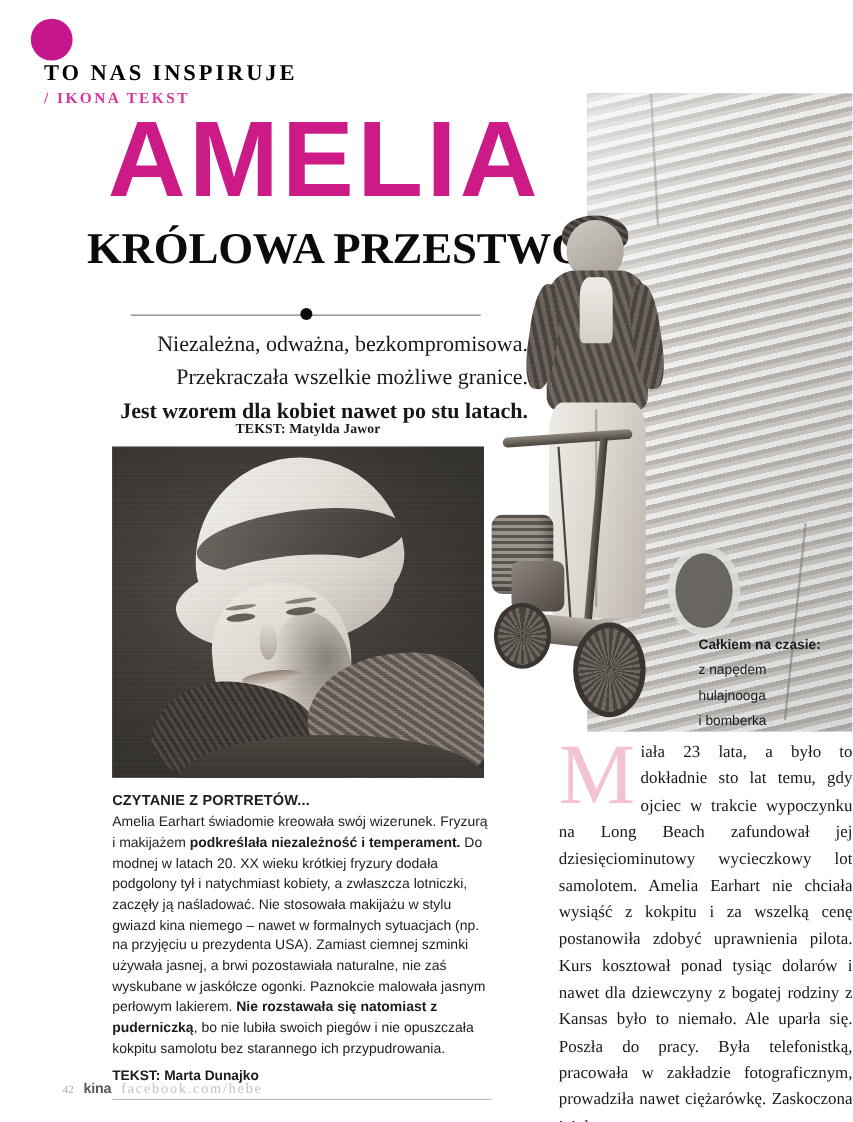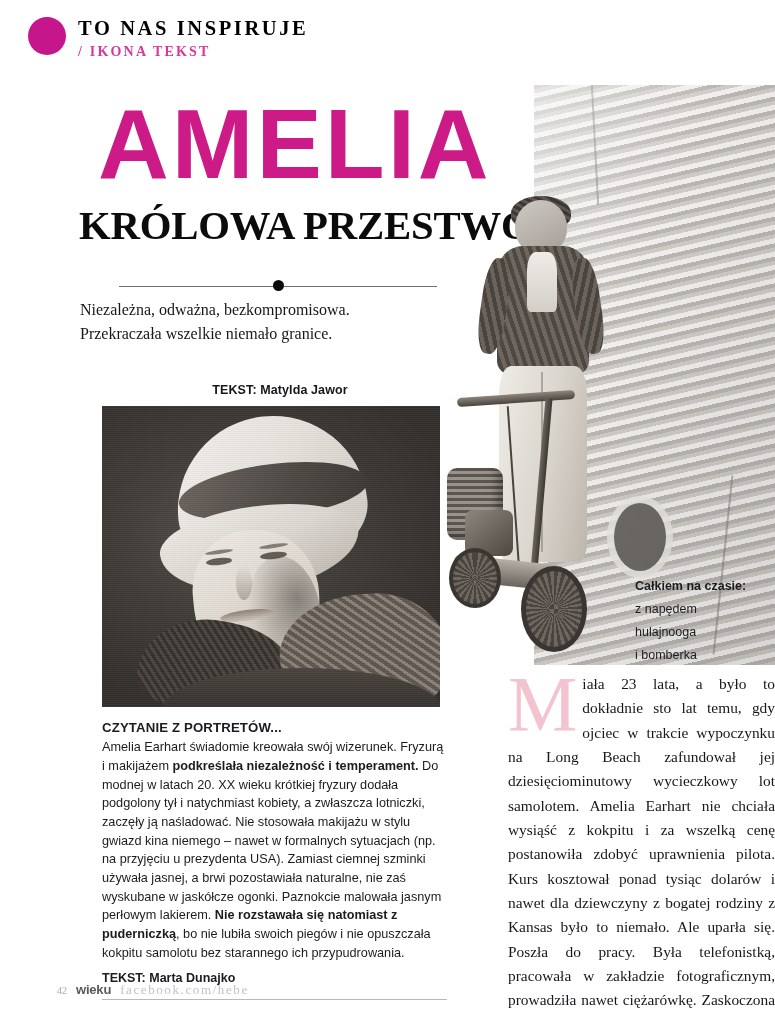--- a/index.html
+++ b/index.html
@@ -21,20 +21,21 @@
     background: #fff;
   }
 
   
   .kicker-wrap {
     position: absolute;
     left: 28px;
     top: 16px;
     display: flex;
     align-items: flex-start;
+    flex-direction: column;
   }
   .kicker-dot {
     width: 38px;
     height: 38px;
     border-radius: 50%;
     background: #c5168c;
     flex: 0 0 auto;
     margin-top: 1px;
   }
   .kicker-text {
@@ -115,39 +116,39 @@
     border-radius: 50%;
     background: #0b0b0b;
   }
 
   
   .lead {
     position: absolute;
     left: 80px;
     top: 298px;
     width: 400px;
-    text-align: left;
+    text-align: right;
     font-family: "Liberation Serif", serif;
-    font-size: 16px;
+    font-size: 20px;
     line-height: 1.52;
     color: #17171a;
   }
   .lead .strong {
     font-weight: bold;
     display: block;
   }
   .lead .line { display: block; }
 
   .lead-credit {
     position: absolute;
     left: 80px;
     top: 383px;
     width: 400px;
     text-align: center;
-    font-family: Liberation Sans, sans-serif;
+    font-family: Liberation Serif, serif;
     font-weight: bold;
     font-size: 12.5px;
     color: #17171a;
     letter-spacing: 0.1px;
   }
 
   
   .portrait {
     position: absolute;
     left: 102px;
@@ -625,21 +626,22 @@
   <div class="title-amelia">AMELIA</div>
   <div class="title-sub">KRÓLOWA PRZESTWORZY</div>
 
   <div class="divider">
     <div class="rule"></div>
     <div class="dot"></div>
   </div>
 
   <div class="lead">
     <span class="line">Niezależna, odważna, bezkompromisowa.</span>
-    <span class="line">Przekraczała wszelkie niemało granice.</span>
+    <span class="line">Przekraczała wszelkie możliwe granice.</span>
+    <span class="strong">Jest wzorem dla kobiet nawet po stu latach.</span>
   </div>
   <div class="lead-credit">TEKST: Matylda Jawor</div>
 
   <div class="portrait">
     <div class="bg"></div>
     <div class="hat-crown"></div>
     <div class="hat-band"></div>
     <div class="hat-brim"></div>
     <div class="face"></div>
     <div class="cheek-shade"></div>
@@ -699,17 +701,17 @@
     <span class="c-line">i bomberka</span>
   </div>
 
   <div class="col-right">
     <span class="dropcap">M</span>
     <p>iała 23 lata, a było to dokładnie sto lat temu, gdy ojciec w trakcie wypoczynku na Long Beach zafundował jej dziesięciominutowy wycieczkowy lot samolotem. Amelia Earhart nie chciała wysiąść z kokpitu i za wszelką cenę postanowiła zdobyć uprawnienia pilota. Kurs kosztował ponad tysiąc dolarów i nawet dla dziewczyny z bogatej rodziny z Kansas było to niemało. Ale uparła się. Poszła do pracy. Była telefonistką, pracowała w zakładzie fotograficznym, prowadziła nawet ciężarówkę. Zaskoczona jej deter-</p>
   </div>
 
   <div class="footer">
     <span class="pageno">42</span>
-    <span class="brand">wieku</span>
+    <span class="brand">kina</span>
     <span class="social">facebook.com/hebe</span>
   </div>
 
 </div>
 
 </body></html>

